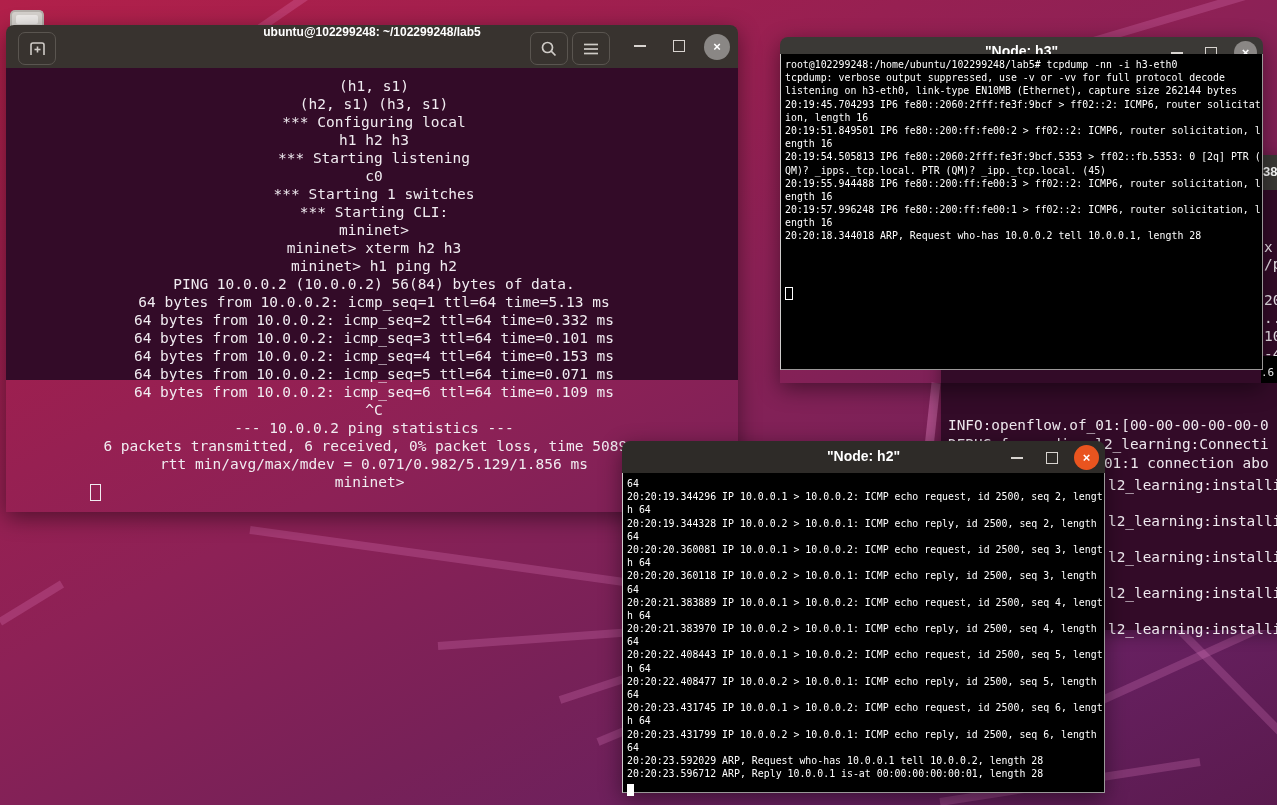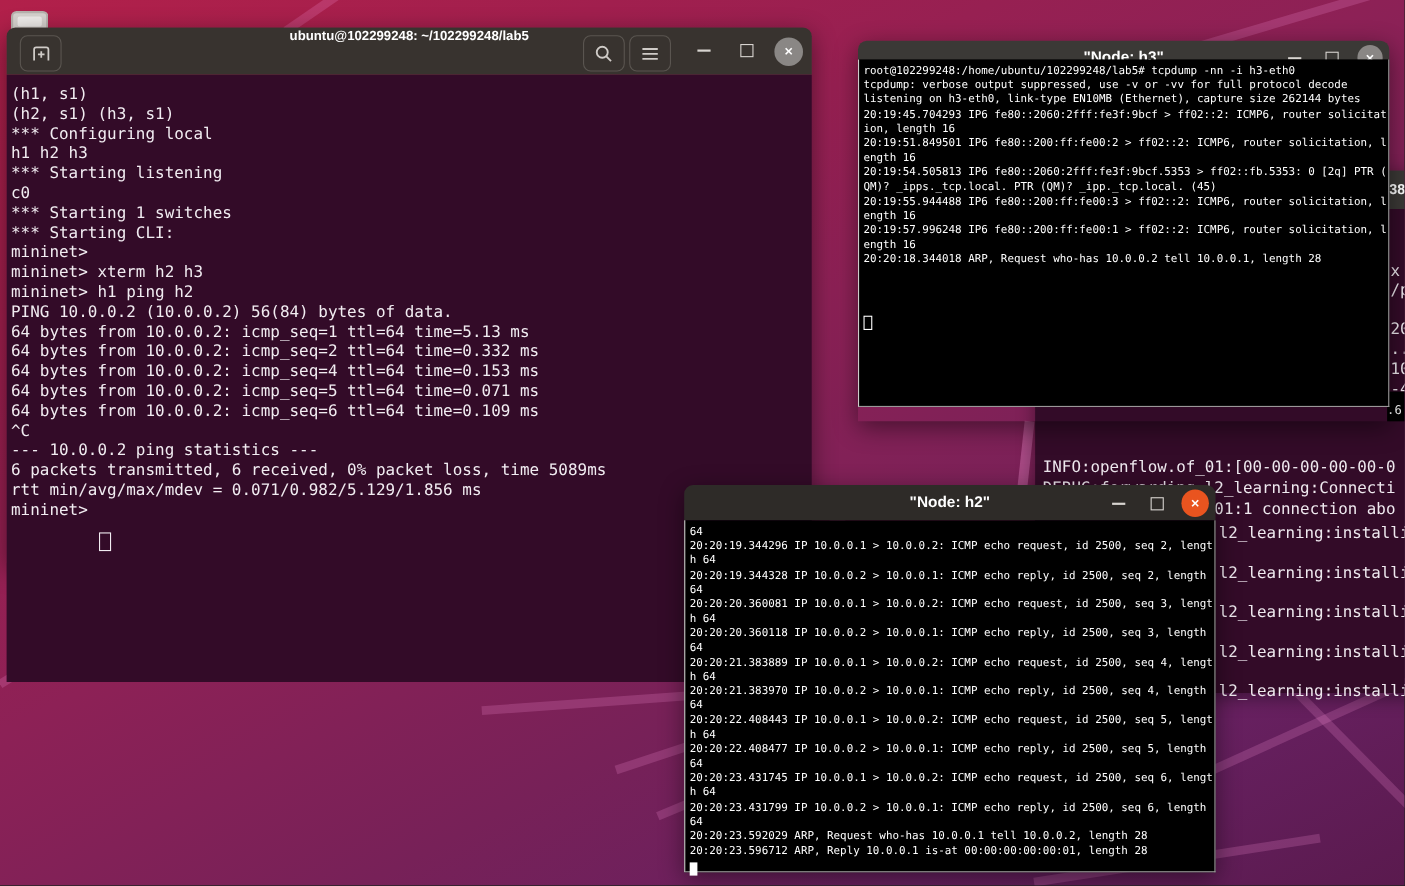--- a/index.html
+++ b/index.html
@@ -17,23 +17,23 @@
   .min-bar{width:12px;height:2px;background:#d8d4d0;}
   .max-box{width:10px;height:10px;border:1.5px solid #d8d4d0;}
   .close-circle{border-radius:50%;display:flex;align-items:center;justify-content:center;
     color:#fff;font-weight:bold;font-size:13px;line-height:1;}
   
   #win-mininet{left:6px;top:25px;width:732px;height:487px;}
   #win-mininet .titlebar{height:43px;background:#38332f;}
   #win-mininet .title{top:0;font-size:12px;}
   .hbtn{position:absolute;top:7px;width:36px;height:31px;border:1px solid #5a5550;border-radius:7px;
     display:flex;align-items:center;justify-content:center;background:transparent;}
-  #mininet-body{position:absolute;left:0;top:43px;width:732px;height:552px;background:#330b28;
+  #mininet-body{position:absolute;left:0;top:43px;width:732px;height:312px;background:#330b28;
     padding:9px 0 0 4px;box-sizing:border-box;
-    font-family:"DejaVu Sans Mono",monospace;font-size:14.5px;line-height:18px;color:#f1ecf1;}
+    font-family:"DejaVu Sans Mono",monospace;font-size:14.5px;line-height:18px;color:#f1ecf1;text-align:center;}
   #mininet-body .tl{white-space:pre;height:18px;}
   
   .xterm-titlebar{height:30px;background:#3b3936;}
   .xterm-body{position:absolute;left:0;width:100%;box-sizing:border-box;background:#000;
     border-left:1.5px solid #cfcccc;border-right:1.5px solid #9a9898;border-bottom:1.5px solid #9a9898;
     padding:4px 0 0 4px;font-family:"DejaVu Sans Mono",monospace;font-size:9.9px;line-height:13.2px;color:#fff;}
   .xterm-body .tl{white-space:pre;height:13.2px;}
   #win-h3{left:780px;top:37px;width:483px;height:346px;}
   #win-h3 .xterm-body{top:17px;height:316px;}
   #win-h3 .title{top:6px;font-size:14px;}
@@ -155,20 +155,21 @@
         <div class="tl">*** Starting listening</div>
         <div class="tl">c0</div>
         <div class="tl">*** Starting 1 switches</div>
         <div class="tl">*** Starting CLI:</div>
         <div class="tl">mininet&gt;</div>
         <div class="tl">mininet&gt; xterm h2 h3</div>
         <div class="tl">mininet&gt; h1 ping h2</div>
         <div class="tl">PING 10.0.0.2 (10.0.0.2) 56(84) bytes of data.</div>
         <div class="tl">64 bytes from 10.0.0.2: icmp_seq=1 ttl=64 time=5.13 ms</div>
         <div class="tl">64 bytes from 10.0.0.2: icmp_seq=2 ttl=64 time=0.332 ms</div>
+        <div class="tl">64 bytes from 10.0.0.2: icmp_seq=3 ttl=64 time=0.101 ms</div>
         <div class="tl">64 bytes from 10.0.0.2: icmp_seq=4 ttl=64 time=0.153 ms</div>
         <div class="tl">64 bytes from 10.0.0.2: icmp_seq=5 ttl=64 time=0.071 ms</div>
         <div class="tl">64 bytes from 10.0.0.2: icmp_seq=6 ttl=64 time=0.109 ms</div>
         <div class="tl">^C</div>
         <div class="tl">--- 10.0.0.2 ping statistics ---</div>
         <div class="tl">6 packets transmitted, 6 received, 0% packet loss, time 5089ms</div>
         <div class="tl">rtt min/avg/max/mdev = 0.071/0.982/5.129/1.856 ms</div>
         <div class="tl">mininet&gt; </div>
       </div>
     <div class="cursor-hollow" style="left:84px;top:459px;width:9px;height:15px;"></div>

